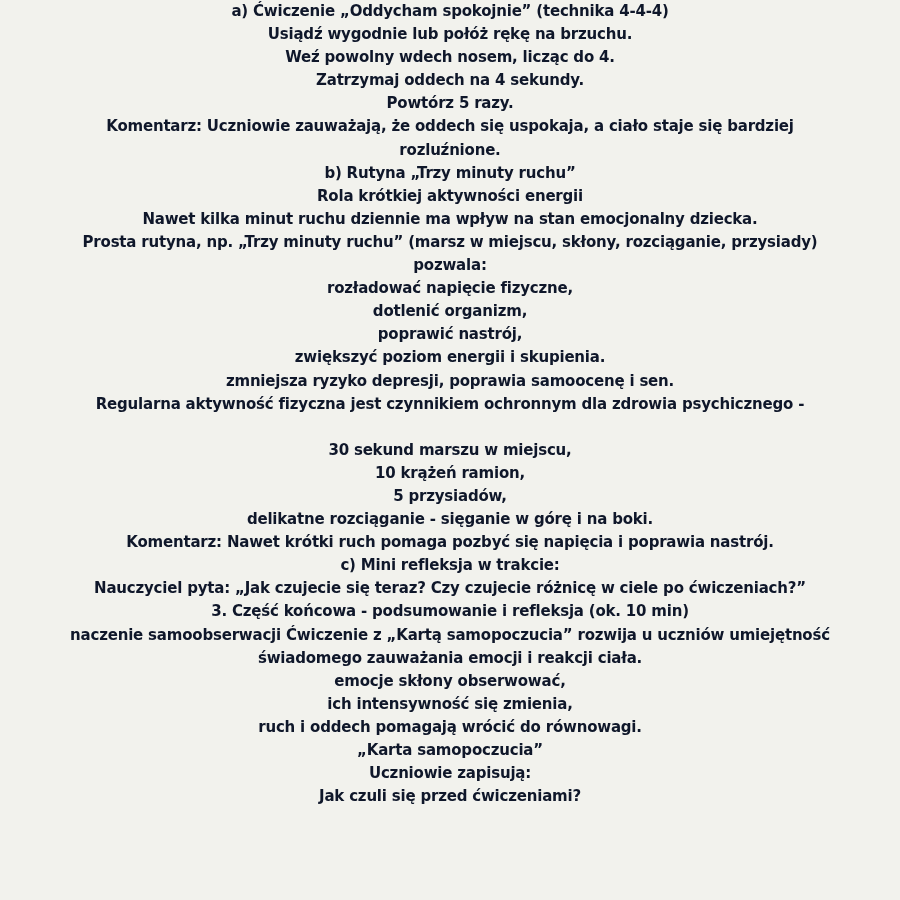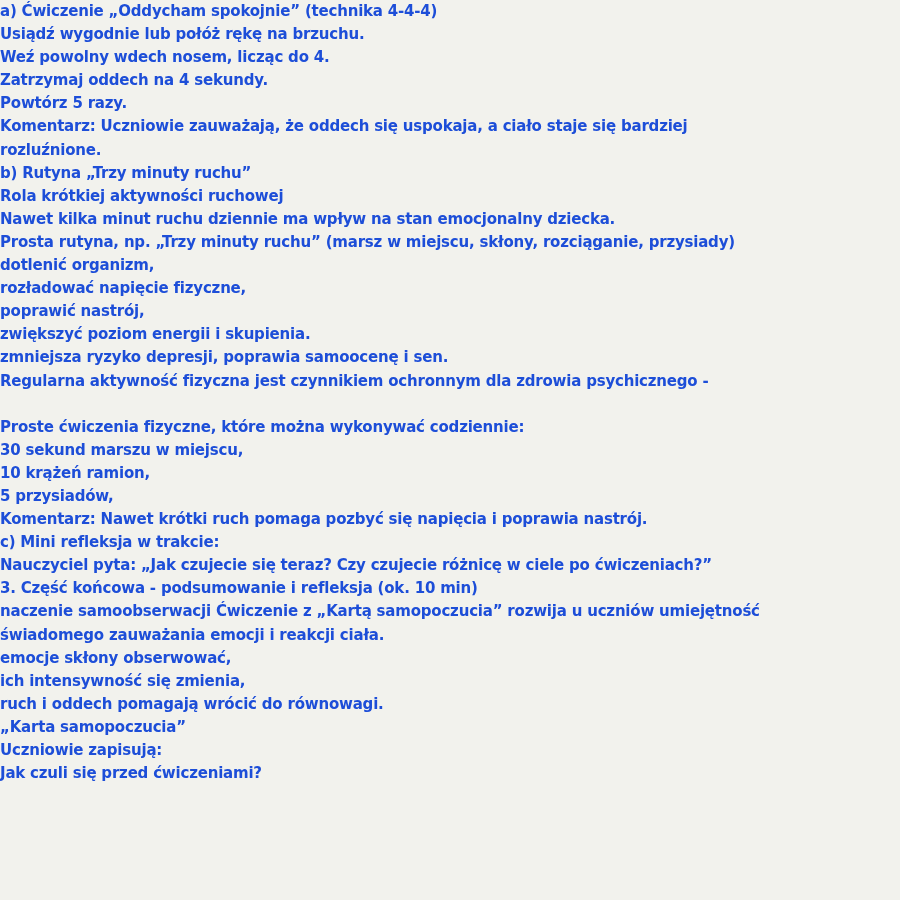--- a/index.html
+++ b/index.html
@@ -12,27 +12,27 @@
     }
     .page {
       position: relative;
       width: 900px;
       height: 900px;
       padding-top: 0px;
       box-sizing: border-box;
     }
     .line {
       display: block;
-      text-align: left;
+      text-align: center;
       white-space: nowrap;
       font-family: "DejaVu Sans", sans-serif;
       font-weight: bold;
       font-size: 15px;
       line-height: 23.1px;
-      color: #1d4ed8;
+      color: #0f172a;
       letter-spacing: -0.2px;
       height: 23.1px;
       overflow: visible;
     }
     .blank { height: 23.1px; }
     .content {
       position: absolute;
       top: 0px;
       left: 0;
       width: 900px;
@@ -44,34 +44,35 @@
 <div class="page">
   <div class="content">
     <span class="line">a) Ćwiczenie „Oddycham spokojnie” (technika 4-4-4)</span>
     <span class="line">Usiądź wygodnie lub połóż rękę na brzuchu.</span>
     <span class="line">Weź powolny wdech nosem, licząc do 4.</span>
     <span class="line">Zatrzymaj oddech na 4 sekundy.</span>
     <span class="line">Powtórz 5 razy.</span>
     <span class="line">Komentarz: Uczniowie zauważają, że oddech się uspokaja, a ciało staje się bardziej</span>
     <span class="line">rozluźnione.</span>
     <span class="line">b) Rutyna „Trzy minuty ruchu”</span>
-    <span class="line">Rola krótkiej aktywności ruchowej</span>
+    <span class="line">Rola krótkiej aktywności energii</span>
     <span class="line">Nawet kilka minut ruchu dziennie ma wpływ na stan emocjonalny dziecka.</span>
     <span class="line">Prosta rutyna, np. „Trzy minuty ruchu” (marsz w miejscu, skłony, rozciąganie, przysiady)</span>
+    <span class="line">pozwala:</span>
+    <span class="line">rozładować napięcie fizyczne,</span>
     <span class="line">dotlenić organizm,</span>
-    <span class="line">rozładować napięcie fizyczne,</span>
     <span class="line">poprawić nastrój,</span>
     <span class="line">zwiększyć poziom energii i skupienia.</span>
     <span class="line">zmniejsza ryzyko depresji, poprawia samoocenę i sen.</span>
     <span class="line">Regularna aktywność fizyczna jest czynnikiem ochronnym dla zdrowia psychicznego -</span>
     <span class="line blank"></span>
-    <span class="line">Proste ćwiczenia fizyczne, które można wykonywać codziennie:</span>
     <span class="line">30 sekund marszu w miejscu,</span>
     <span class="line">10 krążeń ramion,</span>
     <span class="line">5 przysiadów,</span>
+    <span class="line">delikatne rozciąganie - sięganie w górę i na boki.</span>
     <span class="line">Komentarz: Nawet krótki ruch pomaga pozbyć się napięcia i poprawia nastrój.</span>
     <span class="line">c) Mini refleksja w trakcie:</span>
     <span class="line">Nauczyciel pyta: „Jak czujecie się teraz? Czy czujecie różnicę w ciele po ćwiczeniach?”</span>
     <span class="line">3. Część końcowa - podsumowanie i refleksja (ok. 10 min)</span>
     <span class="line">naczenie samoobserwacji Ćwiczenie z „Kartą samopoczucia” rozwija u uczniów umiejętność</span>
     <span class="line">świadomego zauważania emocji i reakcji ciała.</span>
     <span class="line">emocje skłony obserwować,</span>
     <span class="line">ich intensywność się zmienia,</span>
     <span class="line">ruch i oddech pomagają wrócić do równowagi.</span>
     <span class="line">„Karta samopoczucia”</span>

